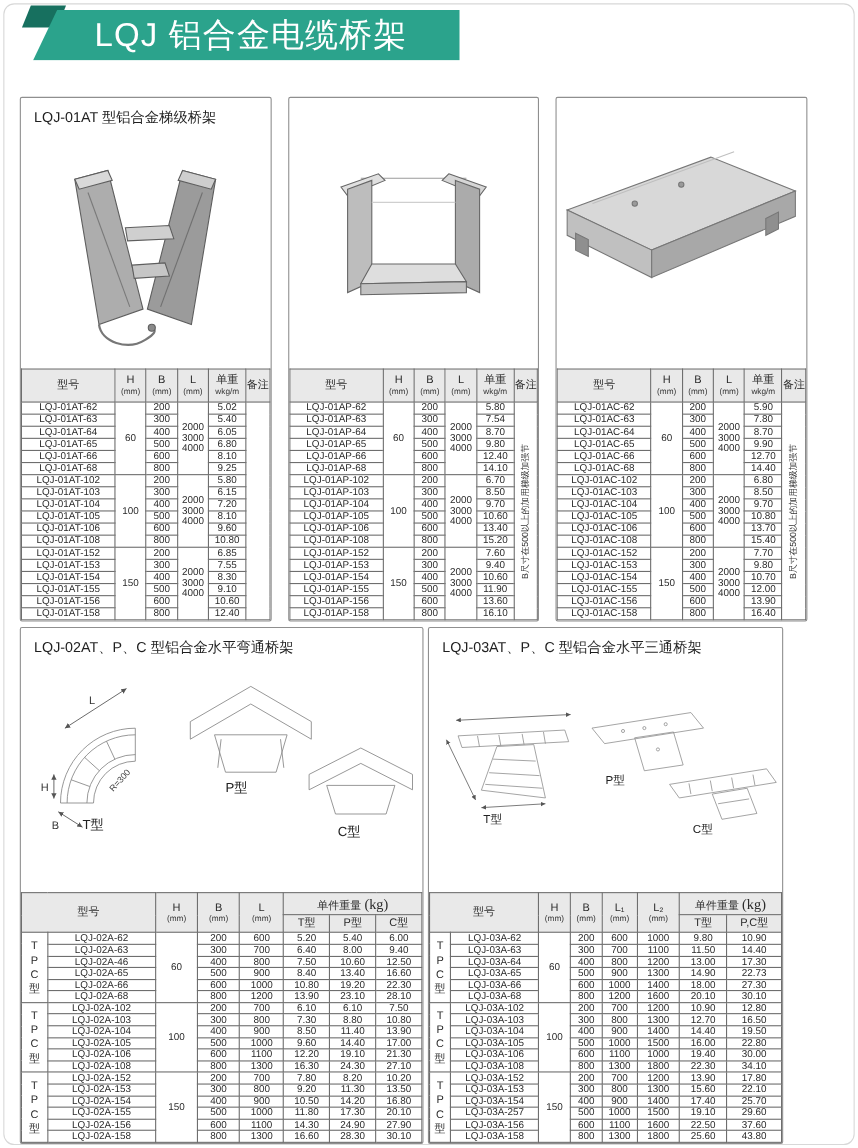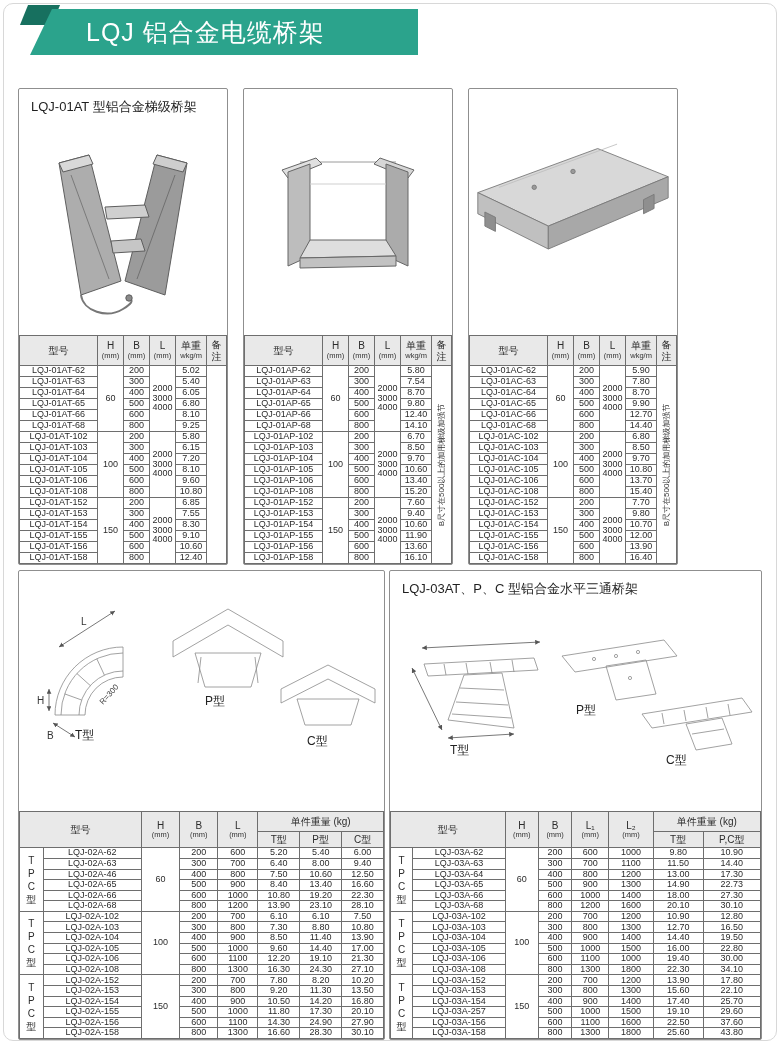--- a/index.html
+++ b/index.html
@@ -16,24 +16,24 @@
   .banner-accent {
     position:absolute; left:4px; top:0; width:32px; height:20px;
     background:var(--accent-dark,#17705f); transform:skewX(-22deg);
   }
   .banner {
     position:absolute; left:10px; top:4px; right:0; bottom:0;
     background:var(--accent,#2ba38c);
     clip-path:polygon(22px 0, 100% 0, 100% 100%, 0 100%);
     display:flex; align-items:center; padding-left:56px;
   }
-  .banner .title { color:#ffffff; font-size:25px; letter-spacing:1px; }
+  .banner .title { color:#ffffff; font-size:30px; letter-spacing:1px; }
 
   
-  .top-row { position:absolute; left:18px; top:88px; width:660px; display:flex; gap:15px; }
+  .top-row { position:absolute; left:18px; top:88px; width:716px; display:flex; gap:15px; }
   .product-box {
     flex:1; height:477px; border:1px solid #8f8f8f; border-radius:2px;
     background:#fff; display:flex; flex-direction:column; overflow:hidden;
   }
   .box-title { font-size:13px; font-weight:normal; color:#1f1f1f; padding:9px 8px 2px 12px; white-space:nowrap; }
   .photo { flex:1; display:flex; align-items:center; justify-content:center; }
 
   table.spec { width:100%; border-collapse:collapse; table-layout:fixed; font-size:9px; border:1.4px solid #555; }
   .spec th, .spec td { border:1px solid #6e6e6e; text-align:center; vertical-align:middle; padding:0; overflow:hidden; }
   .spec thead th { background:#e9e9e9; height:30px; font-weight:normal; font-size:10px; line-height:1.15; }
@@ -44,32 +44,32 @@
   td.remark-cell { position:relative; }
   .remark-text {
     position:absolute; left:50%; top:50%;
     transform:translate(-50%,-50%) rotate(-90deg);
     white-space:nowrap; font-size:8px; color:#333;
   }
 
   
   .bottom-row { position:absolute; left:18px; top:570px; width:744px; display:flex; gap:4px; }
   .fitting-box { height:470px; border:1px solid #8f8f8f; border-radius:2px; background:#fff; display:flex; flex-direction:column; overflow:hidden; }
-  .fb-left { width:367px; } .fb-right { width:373px; }
+  .fb-left { width:367px; } .fb-right { width:323px; }
   .drawing { flex:1; display:flex; align-items:center; justify-content:center; }
 
   table.fit { width:100%; border-collapse:collapse; table-layout:fixed; font-size:9px; border:1.4px solid #555; }
   .fit th, .fit td { border:1px solid #6e6e6e; text-align:center; vertical-align:middle; padding:0; overflow:hidden; }
   .fit thead th { background:#e9e9e9; font-weight:normal; font-size:10px; line-height:1.1; }
   .fit thead tr:first-child th { height:20px; }
   .fit thead tr:last-child th { height:16px; }
   .fit tbody td { height:10.6px; line-height:1.05; }
   .fit td.group { white-space:pre-line; line-height:1.3; font-size:10px; }
   .fit tr.group-start td { border-top:1.4px solid #555; }
-  .unit { font-size:10px; }
+  .unit { font-size:13px;font-family:Liberation Serif, serif; }
   .thin { stroke:#8a8a8a; stroke-width:0.8; fill:none; }
   .dim  { stroke:#555; stroke-width:0.8; fill:none; }
   .lbl  { font-size:12px; fill:#222; font-family:"Liberation Sans",sans-serif; }
   .dimlbl { font-size:10px; fill:#333; font-family:"Liberation Sans",sans-serif; }
   .rlbl { font-size:8px; fill:#444; font-family:"Liberation Sans",sans-serif; }
 </style>
 </head>
 <body>
 
 <div class="page">
@@ -552,20 +552,21 @@
               <td>16.40</td>
             </tr>
           </tbody>
       </table>
     </section>
   </div>
 
   <div class="bottom-row">
 
     <section class="fitting-box fb-left">
+      <h2 class="box-title">LQJ-02AT、P、C 型铝合金水平弯通桥架</h2>
       <div class="drawing">
         <svg width="358" height="188" viewBox="0 0 358 188">
           <defs>
             <marker id="arA" markerWidth="7" markerHeight="7" refX="6" refY="3" orient="auto-start-reverse">
               <path d="M0,0 L6,3 L0,6 z" fill="#555"></path>
             </marker>
           </defs>
 
           <path class="thin" d="M32 118 A68 68 0 0 1 100 50"></path>
           <path class="thin" d="M38 118 A62 62 0 0 1 100 56"></path>

